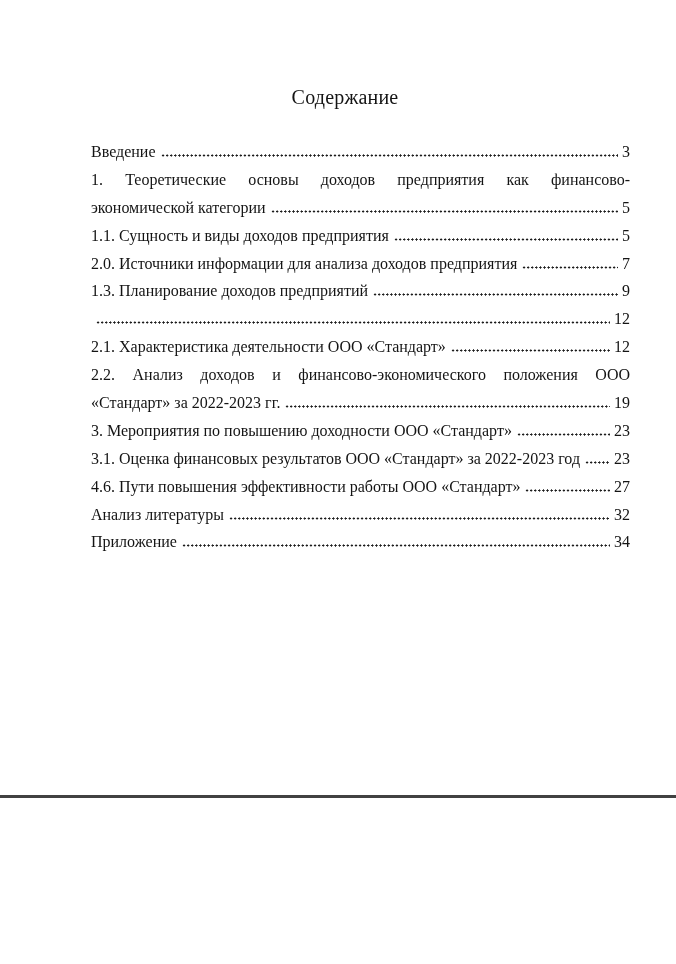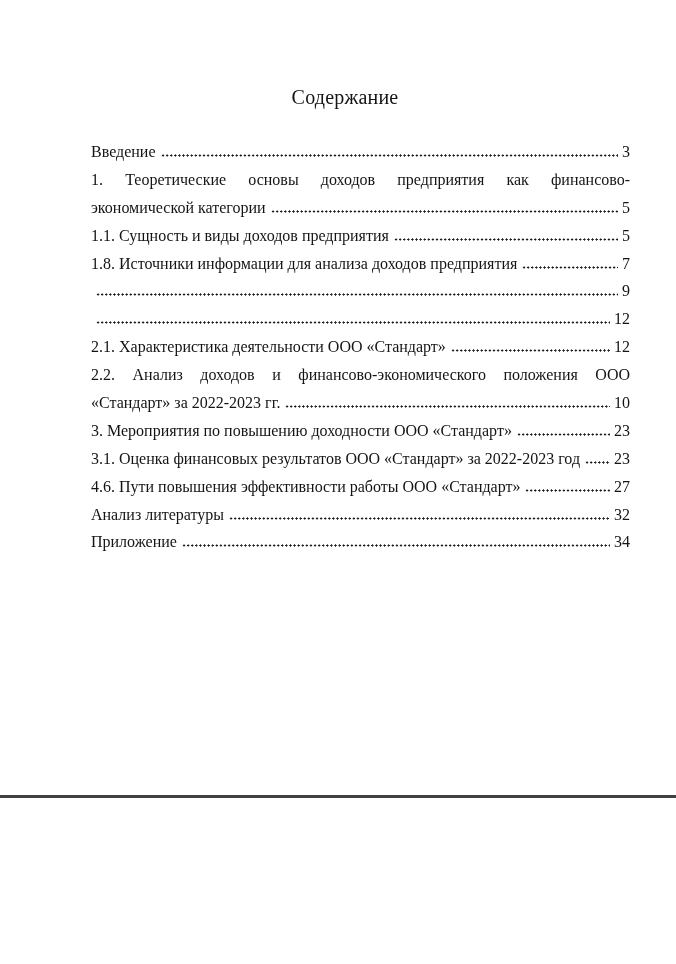--- a/index.html
+++ b/index.html
@@ -96,26 +96,27 @@
       <span class="pg">5</span>
     </div>
 
     <div class="row">
       <span class="t">1.1. Сущность и виды доходов предприятия</span>
       <span class="leader"></span>
       <span class="pg">5</span>
     </div>
 
     <div class="row">
-      <span class="t">1.8. Источники информации для анализа доходов предприятия</span>
+      <span class="t">2.0. Источники информации для анализа доходов предприятия</span>
       <span class="leader"></span>
       <span class="pg">7</span>
     </div>
 
     <div class="row">
+      <span class="t">1.3. Планирование доходов предприятий</span>
       <span class="leader"></span>
       <span class="pg">9</span>
     </div>
 
     <div class="row">
       <span class="leader"></span>
       <span class="pg">12</span>
     </div>
 
     <div class="row">
@@ -124,21 +125,21 @@
       <span class="pg">12</span>
     </div>
 
     <div class="row justify">
       <span class="t">2.2. Анализ доходов и финансово-экономического положения ООО</span>
     </div>
 
     <div class="row">
       <span class="t">«Стандарт» за 2022-2023 гг.</span>
       <span class="leader"></span>
-      <span class="pg">10</span>
+      <span class="pg">19</span>
     </div>
 
     <div class="row">
       <span class="t">3. Мероприятия по повышению доходности ООО «Стандарт»</span>
       <span class="leader"></span>
       <span class="pg">23</span>
     </div>
 
     <div class="row">
       <span class="t">3.1. Оценка финансовых результатов ООО «Стандарт» за 2022-2023 год</span>

